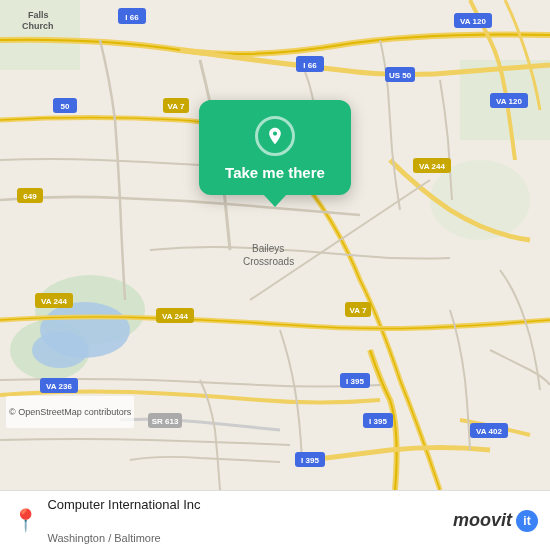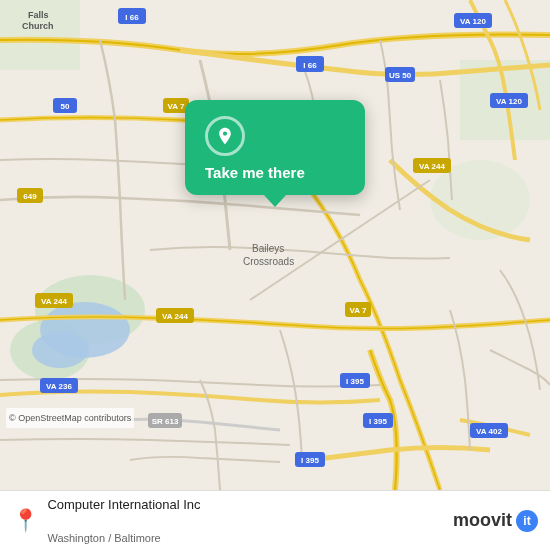--- a/index.html
+++ b/index.html
@@ -65,20 +65,21 @@
       display: flex;
       align-items: center;
       gap: 4px;
       flex-shrink: 0;
     }
 
     #moovit-text {
       font-size: 18px;
       font-weight: bold;
       color: #333;
+      font-style: italic;
     }
 
     #moovit-icon {
       width: 22px;
       height: 22px;
       background: #3b82f6;
       border-radius: 50%;
       display: flex;
       align-items: center;
       justify-content: center;
@@ -86,26 +87,26 @@
       font-size: 12px;
       font-weight: bold;
     }
 
     
     #popup-card {
       position: absolute;
       left: 50%;
       top: 100px;
       transform: translateX(-50%);
-      width: 180px;
+      width: 152px;
       background: #1eb87a;
       border-radius: 12px;
       display: flex;
       flex-direction: column;
-      align-items: flex-start;
+      align-items: center;
       padding: 16px 20px 14px;
       box-shadow: 0 4px 16px rgba(0,0,0,0.25);
       z-index: 10;
     }
 
     #popup-card::after {
       content: '';
       position: absolute;
       bottom: -12px;
       left: 50%;
@@ -143,21 +144,21 @@
     }
 
     
     #attribution {
       position: absolute;
       bottom: 62px;
       left: 6px;
       font-size: 9px;
       color: #555;
       background: rgba(255,255,255,0.75);
-      padding: 5px 3px;
+      padding: 11px 3px;
       border-radius: 2px;
       z-index: 5;
     }
 
     
     #map-labels {
       position: absolute;
       top: 0; left: 0;
       width: 100%;
       height: 100%;

